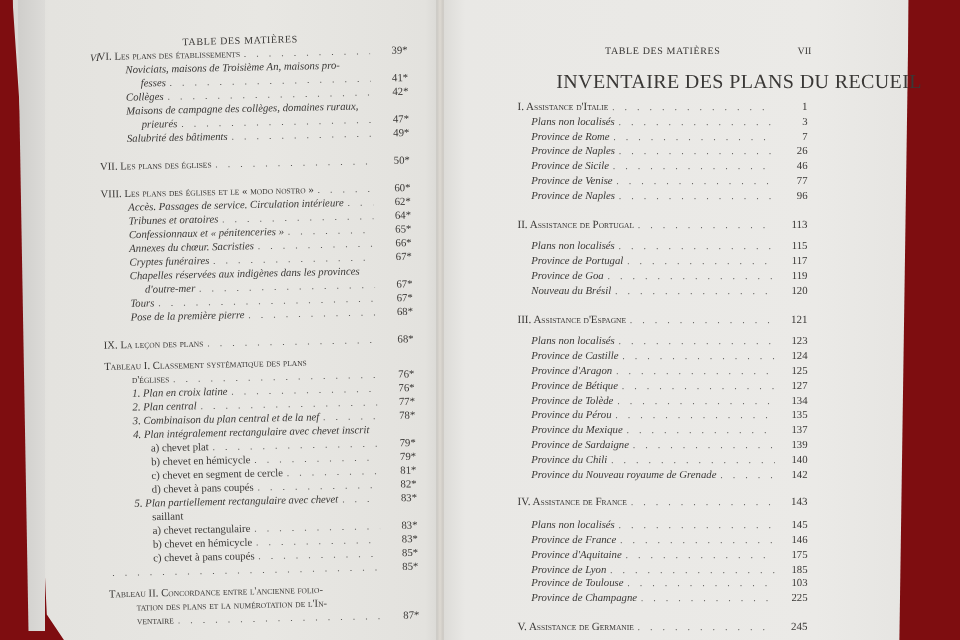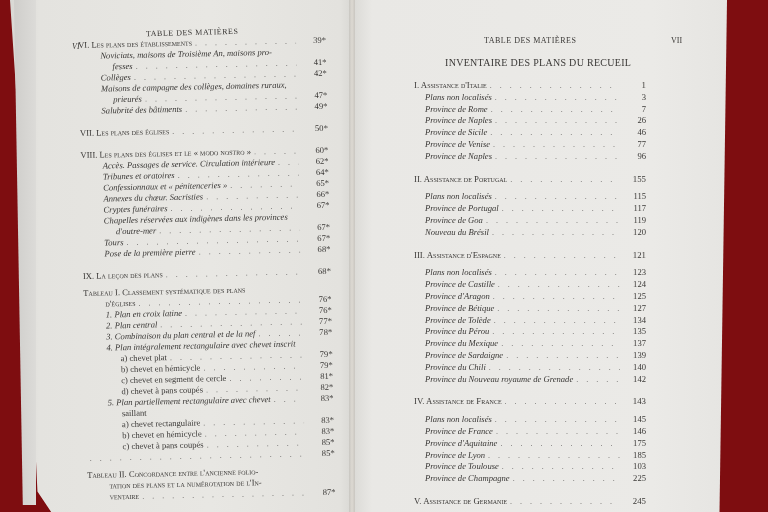--- a/index.html
+++ b/index.html
@@ -44,36 +44,36 @@
   .row .dots::before { content:". . . . . . . . . . . . . . . . . . . . . . . . . . . . . . . . . . . . . . . . . . . . . . . . . . . . . . . . . ."; }
   .row .pg { flex:0 0 auto; text-align:right; }
   .toc-left .row .pg { position:absolute; right:-26px; }
   .toc-left .row .dots { margin-right:4px; }
   .toc-right .row .pg { width:26px; }
   .ind1 { padding-left:22px; }
   .ind2 { padding-left:34px; }
   .ind3 { padding-left:36px; }
   .gap { height:11px; }
   .gap-s { height:6px; }
-  .inv-title { position:absolute; left:445px; top:57px; font-size:10px; letter-spacing:.3px; }
+  .inv-title { position:absolute; left:445px; top:57px; font-size:16px; letter-spacing:.3px; }
   .sec { font-size:8.8px; }
 </style>
 </head>
 <body>
 
 <div class="page left-page"></div>
 <div class="left-edge"></div>
 <div class="page right-page"></div>
 <div class="gutter"></div>
 
 <div class="running-head" style="left:146px;top:28px;transform:rotate(-1.5deg);">Table des matières</div>
 <div class="folio" style="left:72px;top:42px;font-style:italic;">VI</div>
 
 <div class="running-head" style="left:484px;top:36px;">Table des matières</div>
-<div class="folio" style="left:671px;top:36px;text-align:center;">VII</div>
+<div class="folio" style="left:638px;top:36px;text-align:center;">VII</div>
 
 <div class="toc-left" id="toc-left">
     <div class="row">
       <span class="lbl sc">VI. Les plans des établissements</span>
       <span class="dots"></span>
       <span class="pg">39*</span>
     </div>
     <div class="row">
       <span class="lbl it ind1">Noviciats, maisons de Troisième An, maisons pro-</span>
       <span class="pg"></span>
@@ -292,21 +292,21 @@
     </div>
     <div class="row">
       <span class="lbl it" style="padding-left:11px">Province de Naples</span>
       <span class="dots"></span>
       <span class="pg">96</span>
     </div>
     <div class="gap"></div>
     <div class="row sec">
       <span class="lbl sc">II. Assistance de Portugal</span>
       <span class="dots"></span>
-      <span class="pg">155</span>
+      <span class="pg">113</span>
     </div>
     <div class="gap-s"></div>
     <div class="row">
       <span class="lbl it" style="padding-left:11px">Plans non localisés</span>
       <span class="dots"></span>
       <span class="pg">115</span>
     </div>
     <div class="row">
       <span class="lbl it" style="padding-left:11px">Province de Portugal</span>
       <span class="dots"></span>

